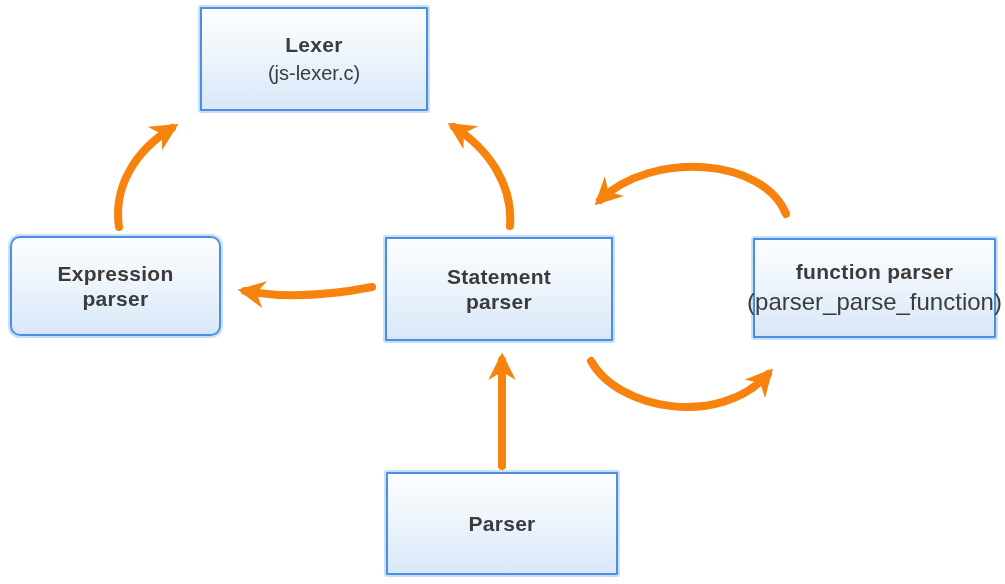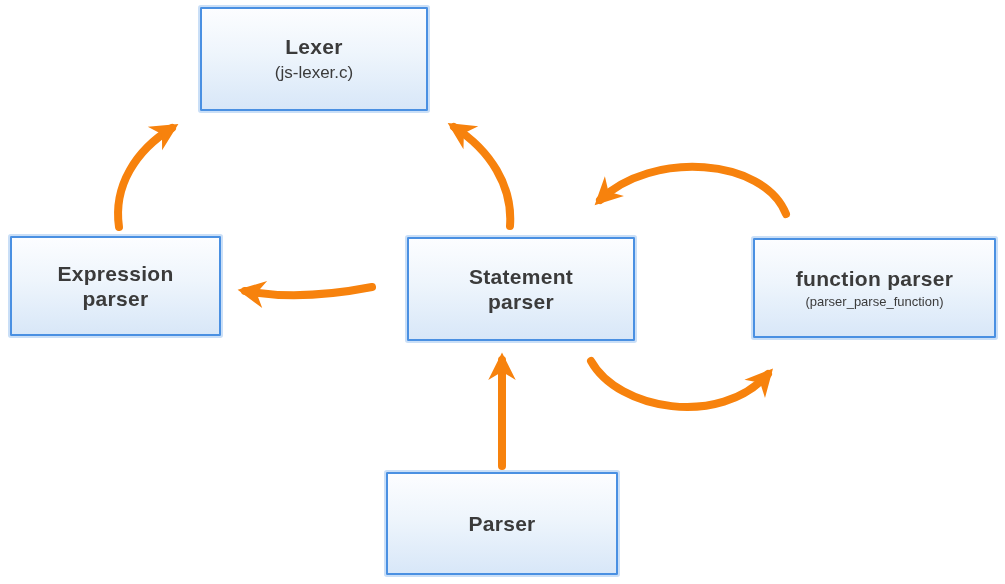--- a/index.html
+++ b/index.html
@@ -40,33 +40,33 @@
     text-align: center;
     color: var(--text-color);
   }
   .node-title {
     font-weight: bold;
     font-size: 21px;
     line-height: 1.2;
     letter-spacing: 0.3px;
   }
   .node-sub {
-    font-size: 17px;
+    font-size: 20px;
     line-height: 1.25;
     margin-top: 3px;
     white-space: nowrap;
   }
   .narrow .node-title { max-width: 150px; }
 
   #node-lexer      { left: 200px; top: 7px;   width: 228px; height: 104px; }
-  #node-expression { left: 10px;  top: 236px; width: 211px; height: 100px; }
-  #node-statement  { left: 407px; top: 237px; width: 228px; height: 104px; }
+  #node-expression { left: 10px;  top: 236px; width: 211px; height: 100px; border-radius: 10px; }
+  #node-statement  { left: 385px; top: 237px; width: 228px; height: 104px; }
   #node-function   { left: 753px; top: 238px; width: 243px; height: 100px; text-align: right; }
   #node-parser     { left: 386px; top: 472px; width: 232px; height: 103px; }
-  #node-function .node-sub, #node-parser .node-sub { font-size: 13px; }
+  #node-function .node-sub, #node-parser .node-sub { font-size: 24px; }
 </style>
 </head>
 <body>
 
 <div class="canvas" style="--arrow-color: #f7820d; --border-color: #4a90e2; --text-color: #3b3b3b;">
 
   <svg class="arrows" viewBox="0 0 1005 584" xmlns="http://www.w3.org/2000/svg">
     <defs>
       <marker id="arrowhead" viewBox="0 0 12 12" refX="8.5" refY="6" markerWidth="30" markerHeight="30" markerUnits="userSpaceOnUse" orient="auto">
         <path class="arrowhead-shape" d="M0.5,0.5 L11.5,6 L0.5,11.5 L3.8,6 Z"></path>

